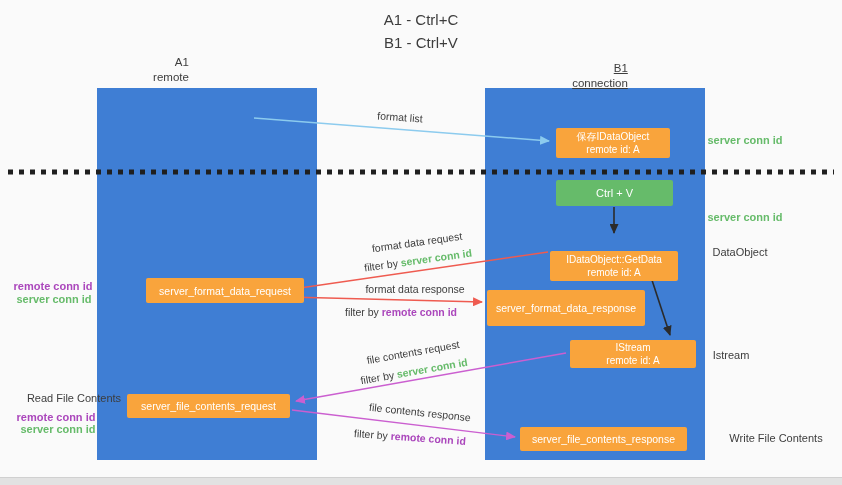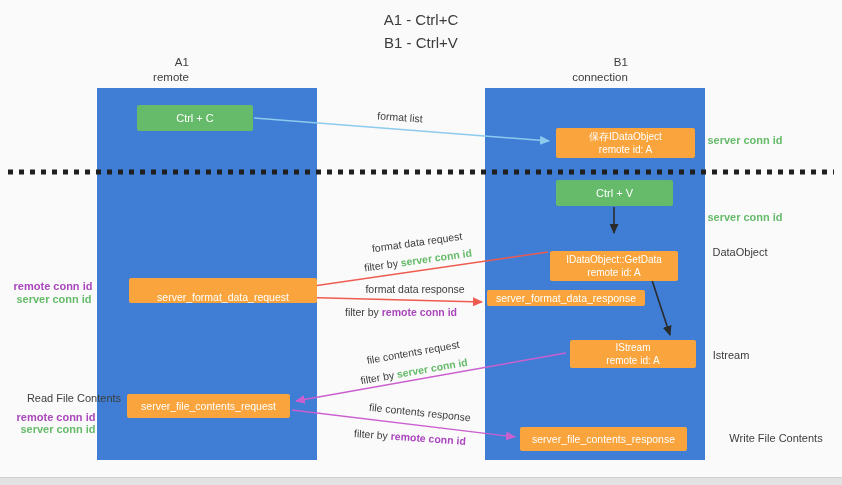--- a/index.html
+++ b/index.html
@@ -89,52 +89,49 @@
 
   <div class="title">
     <div>A1 - Ctrl+C</div>
     <div>B1 - Ctrl+V</div>
   </div>
 
   <div class="lane-header" style="left:171px;top:55px;">
     <div>A1</div>
     <div>remote</div>
   </div>
-  <div class="lane-header" style="left:600px;top:55px;">
+  <div class="lane-header" style="left:600px;top:61px;text-decoration:underline;">
     <div>B1</div>
     <div>connection</div>
   </div>
 
-  <div class="box green" style="left:137px;top:105px;width:116px;height:26px;">
-    <span>Ctrl + C</span>
-  </div>
 
-  <div class="box orange" style="left:556px;top:128px;width:139px;height:30px;">
+  <div class="box orange" style="left:556px;top:128px;width:114px;height:30px;">
     <div class="two-line">
       <div>保存IDataObject</div>
       <div>remote id: A</div>
     </div>
   </div>
 
   <div class="box green" style="left:556px;top:180px;width:117px;height:26px;">
     <span>Ctrl + V</span>
   </div>
 
   <div class="box orange" style="left:550px;top:238px;width:128px;height:30px;margin-top:13px;">
     <div class="two-line">
       <div>IDataObject::GetData</div>
       <div>remote id: A</div>
     </div>
   </div>
 
-  <div class="box orange" style="left:129px;top:278px;width:188px;height:25px;align-items:flex-end;">
+  <div class="box orange" style="left:146px;top:278px;width:158px;height:25px;">
     <span>server_format_data_request</span>
   </div>
 
-  <div class="box orange" style="left:487px;top:290px;width:158px;height:16px;">
+  <div class="box orange" style="left:487px;top:290px;width:158px;height:36px;">
     <span>server_format_data_response</span>
   </div>
 
   <div class="box orange" style="left:570px;top:340px;width:126px;height:28px;">
     <div class="two-line">
       <div>IStream</div>
       <div>remote id: A</div>
     </div>
   </div>
 

